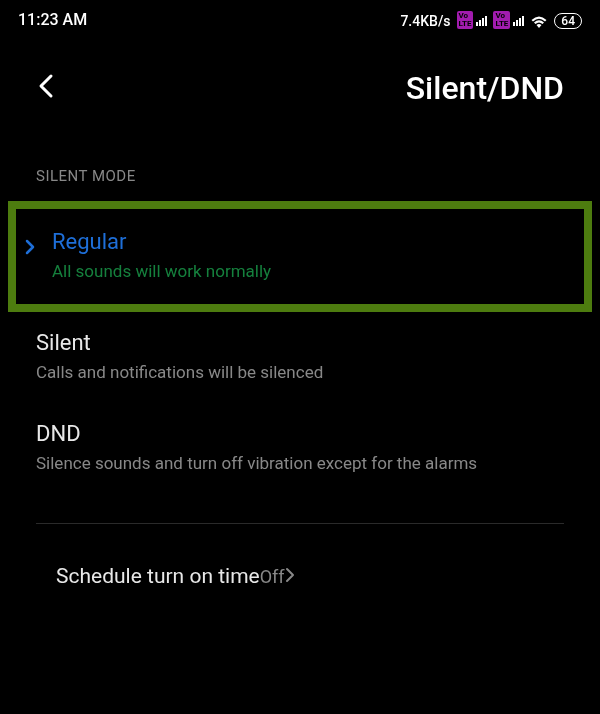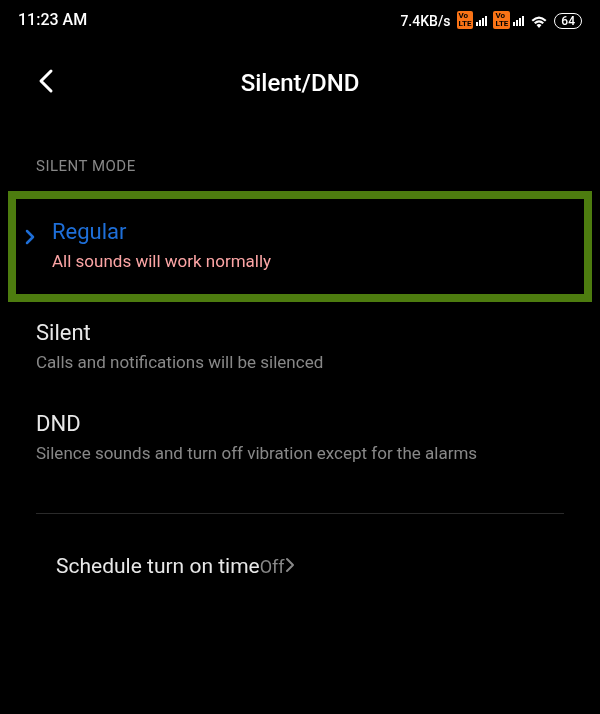--- a/index.html
+++ b/index.html
@@ -26,21 +26,21 @@
     .status-right {
       display: flex;
       align-items: flex-end;
       gap: 6px;
       font-size: 14px;
     }
     .status-right .speed {
       font-weight: 500;
     }
     .lte-badge {
-      background: #f97316;
+      background: #a21caf;
       color: #000;
       font-size: 8px;
       font-weight: 700;
       padding: 1px 2px;
       border-radius: 2px;
       line-height: 1;
     }
     .signal-group {
       display: flex;
       align-items: center;
@@ -74,22 +74,22 @@
       align-items: center;
       padding: 30px 36px 20px;
       position: relative;
     }
     .back-btn {
       position: absolute;
       left: 36px;
     }
     .title {
       flex: 1;
-      text-align: center;
-      font-size: 24px;
+      text-align: right;
+      font-size: 32px;
       font-weight: 500;
       color: #fff;
     }
     .section-label {
       padding: 40px 36px 16px;
       font-size: 15px;
       color: #888;
       letter-spacing: 0.5px;
     }
     .option {
@@ -108,21 +108,21 @@
     }
     .option-sub {
       font-size: 17px;
       color: #888;
       line-height: 1.4;
     }
     .highlighted .option-title {
       color: #1e6fd9;
     }
     .highlighted .option-sub {
-      color: #fca5a5;
+      color: #15803d;
     }
     .check-icon {
       position: absolute;
       left: 8px;
       top: 30px;
     }
     .highlighted .option-title,
     .highlighted .option-sub {
       margin-left: 8px;
     }

